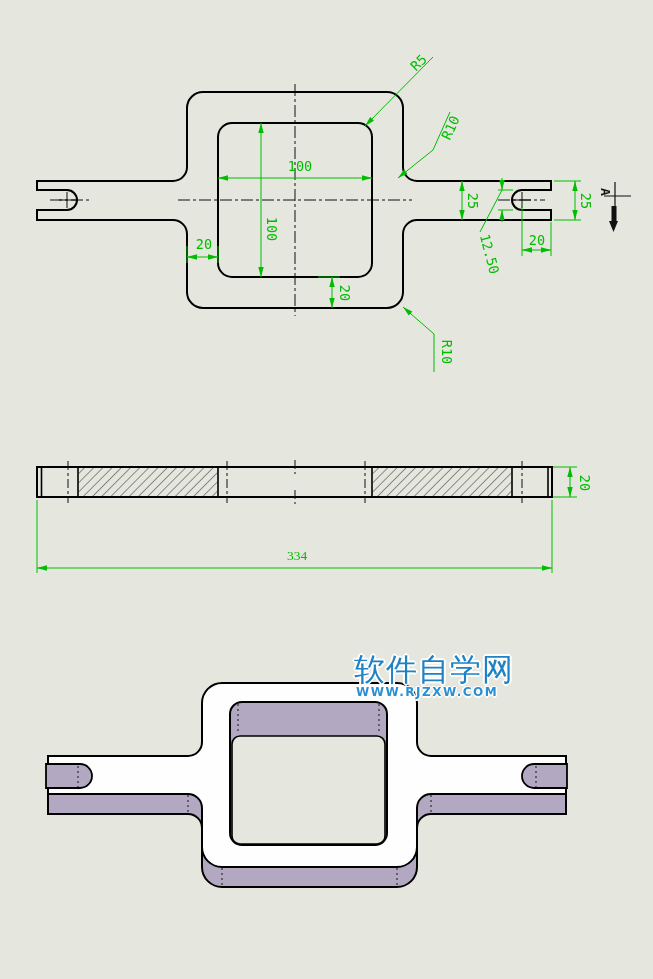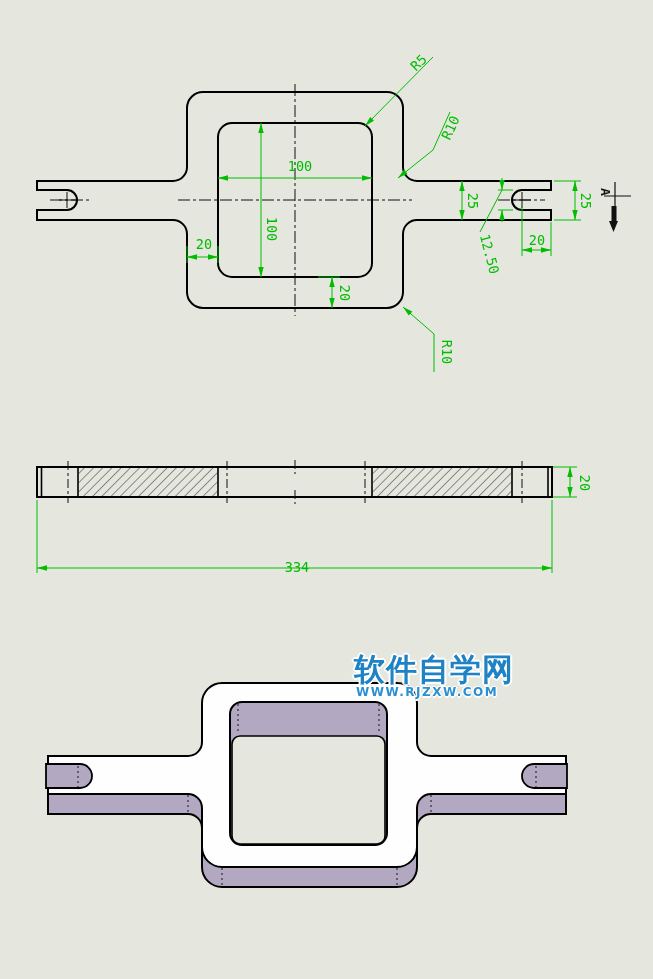--- a/index.html
+++ b/index.html
@@ -18,21 +18,21 @@
     font-size:13.5px;
     font-weight:500;
     color:#00bd00;
     white-space:nowrap;
     transform-origin:center;
     line-height:1;
   }
   .blk{color:#111;font-weight:bold;font-size:13px;}
   #wm-title{
     position:absolute;left:354px;top:649px;
-    font-size:31px;font-weight:bold;letter-spacing:1px;
+    font-size:31px;font-weight:normal;letter-spacing:1px;
     color:#1e82c5;white-space:nowrap;
     text-shadow:-2px 0 0 #fff,2px 0 0 #fff,0 -2px 0 #fff,0 2px 0 #fff,
                 -1px -1px 0 #fff,1px 1px 0 #fff,-1px 1px 0 #fff,1px -1px 0 #fff;
     z-index:5;
   }
   #wm-url{
     position:absolute;left:356px;top:685px;
     font-size:12px;font-weight:bold;letter-spacing:1.5px;
     color:#2b90d3;white-space:nowrap;
     text-shadow:-1.5px 0 0 #fff,1.5px 0 0 #fff,0 -1.5px 0 #fff,0 1.5px 0 #fff,
@@ -184,17 +184,17 @@
   <span class="dim" style="left:472px;top:201px;transform:translate(-50%,-50%) rotate(90deg);">25</span>
   <span class="dim" style="left:585px;top:201px;transform:translate(-50%,-50%) rotate(90deg);">25</span>
   <span class="dim" style="left:489px;top:254px;transform:translate(-50%,-50%) rotate(75deg);">12.50</span>
   <span class="dim" style="left:537px;top:241px;transform:translate(-50%,-50%);">20</span>
   <span class="dim" style="left:419px;top:63px;transform:translate(-50%,-50%) rotate(-44deg);">R5</span>
   <span class="dim" style="left:451px;top:128px;transform:translate(-50%,-50%) rotate(-65deg);">R10</span>
   <span class="dim" style="left:446px;top:352px;transform:translate(-50%,-50%) rotate(90deg);">R10</span>
   <span class="dim blk" style="left:605px;top:192px;transform:translate(-50%,-50%) rotate(90deg);">A</span>
 
   <span class="dim" style="left:584px;top:483px;transform:translate(-50%,-50%) rotate(90deg);">20</span>
-  <span class="dim" style="left:297px;top:568px;transform:translate(-50%,-50%);">334</span>
+  <span class="dim" style="left:297px;top:556px;transform:translate(-50%,-50%);font-family:Liberation Serif, serif;">334</span>
 
   <div id="wm-title">软件自学网</div>
   <div id="wm-url">WWW.RJZXW.COM</div>
 </div>
 
 </body></html>

